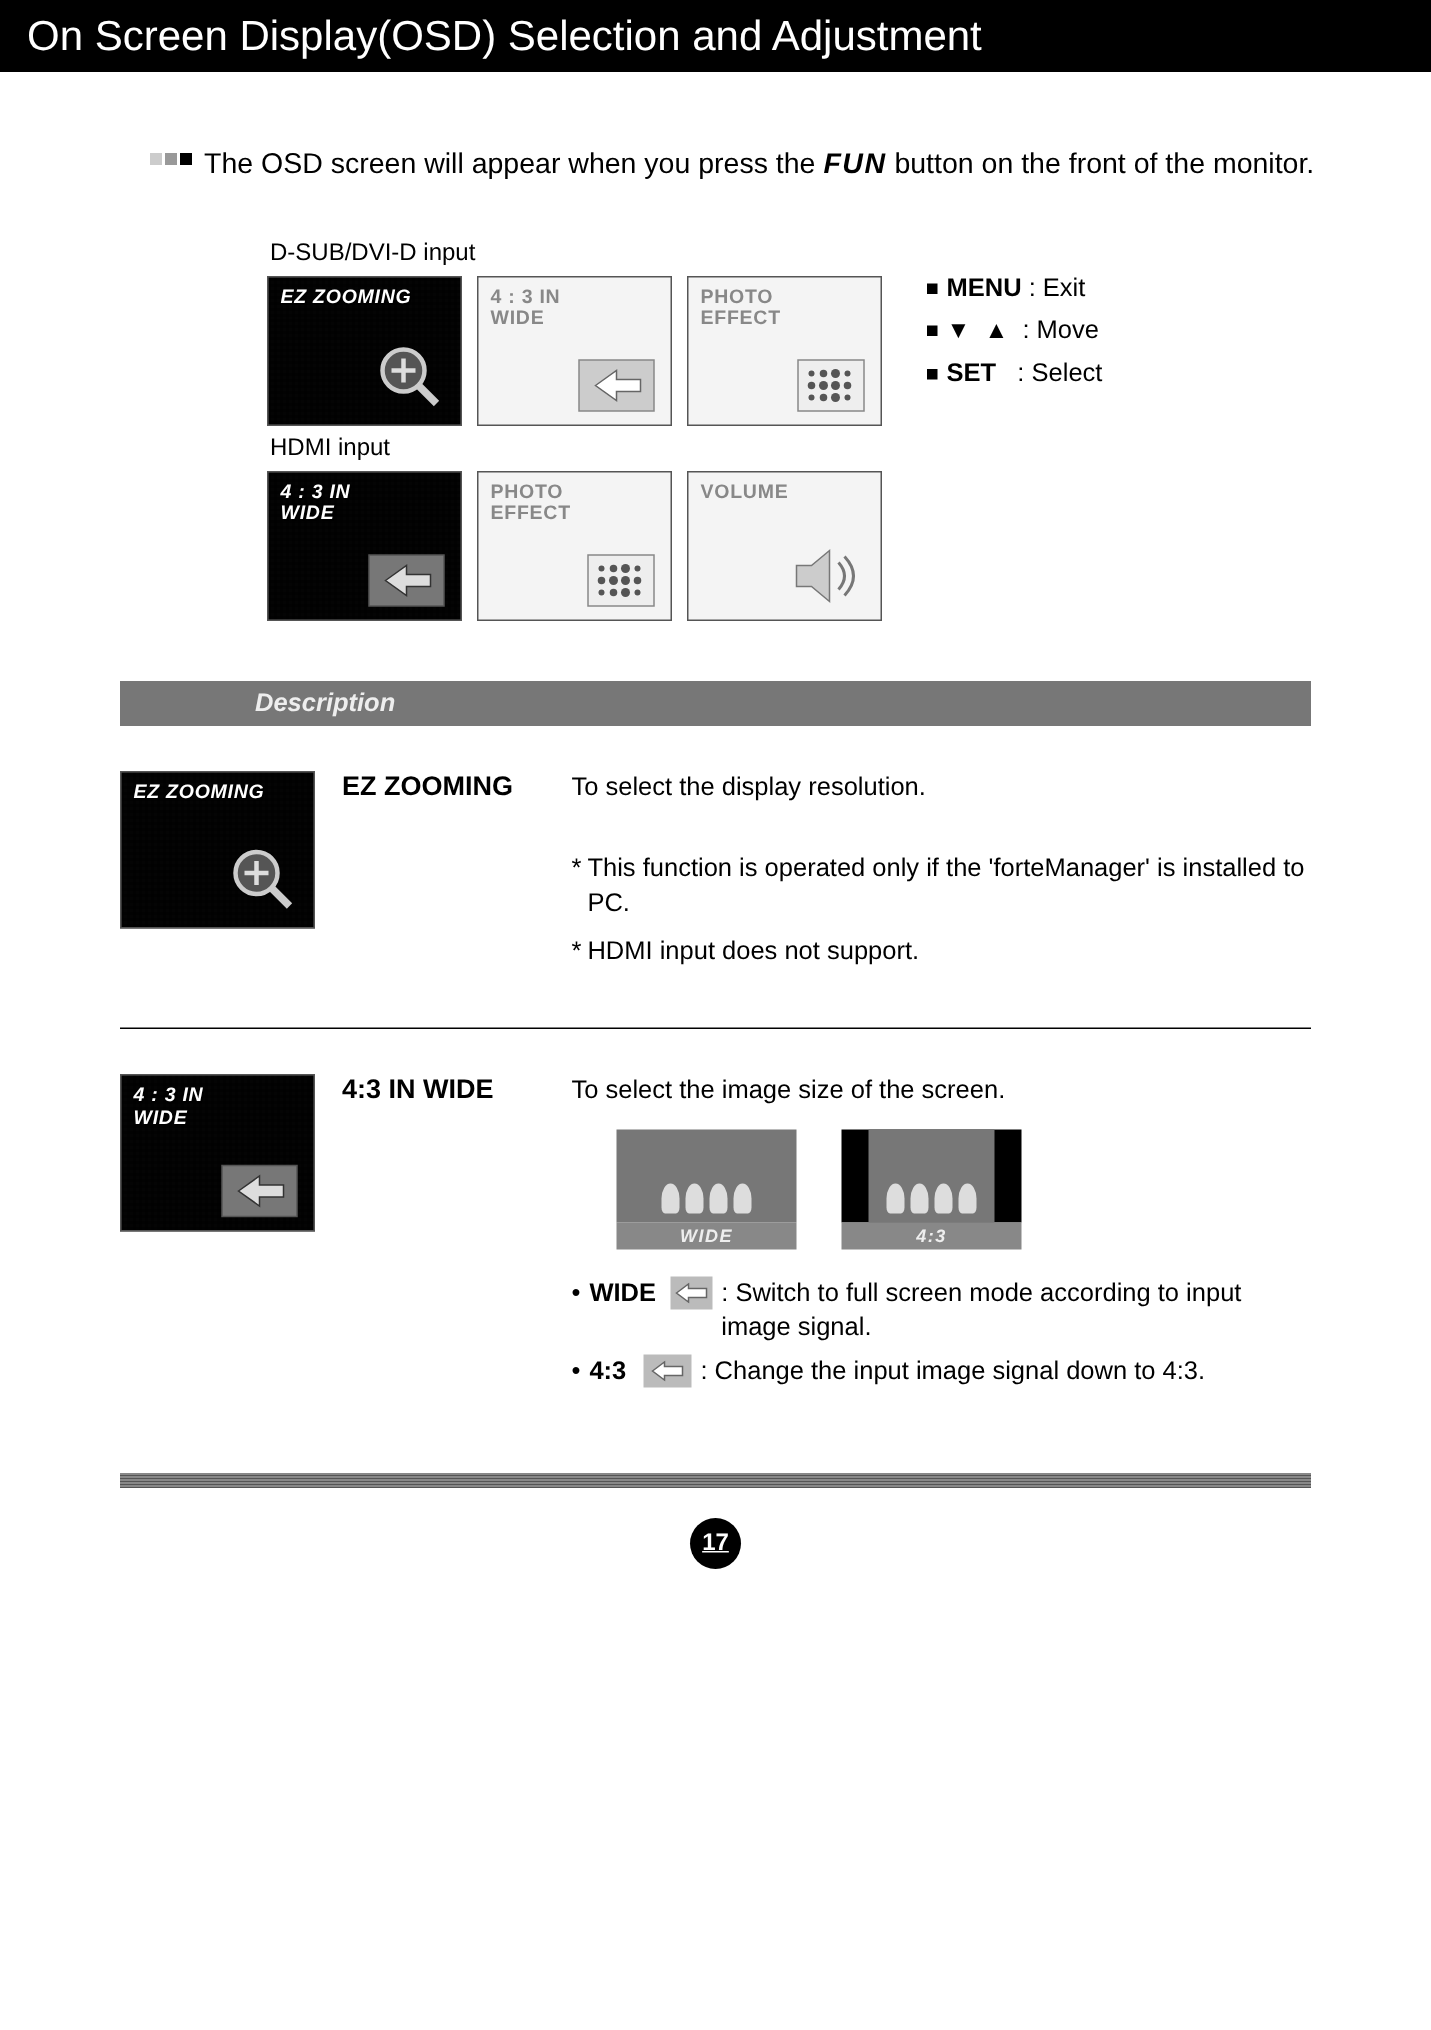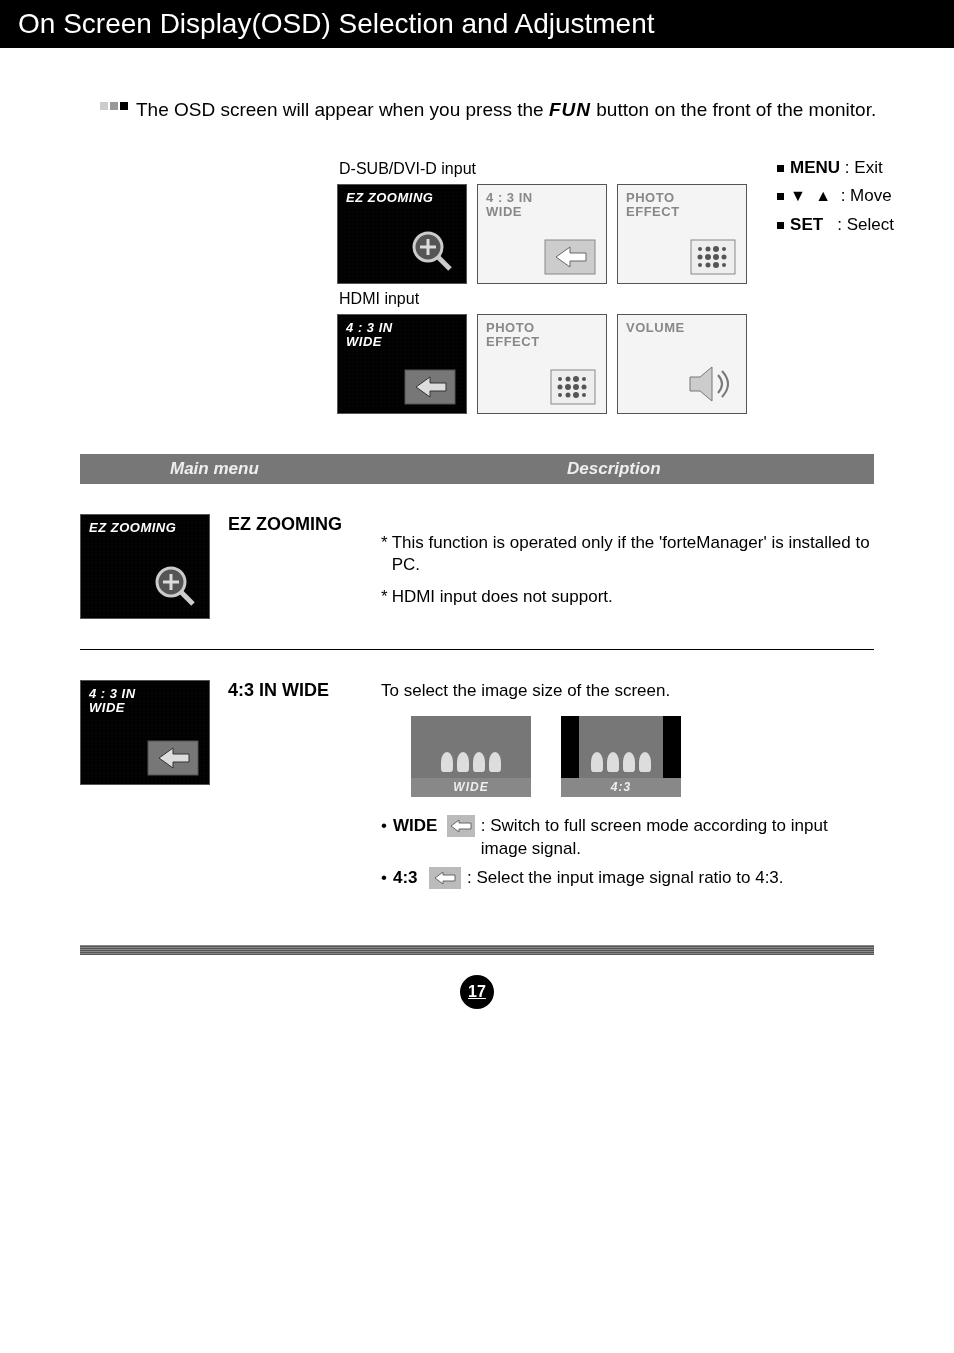--- a/index.html
+++ b/index.html
@@ -12,21 +12,21 @@
   .bullets3 i:nth-child(1){ background:#ccc;} .bullets3 i:nth-child(2){ background:#999;}
   .fun { font-family: "Arial Black", sans-serif; letter-spacing: 1px; font-weight: bold; font-style: italic;}
   .input-label { font-size: 16px; margin: 6px 0 6px 120px; }
   .tiles-row { display: flex; gap: 10px; margin-left: 118px; }
   .tile { width: 130px; height: 100px; border: 1px solid #555; position: relative; overflow: hidden; background: #f4f4f4; }
   .tile.dark { background: repeating-linear-gradient(0deg,#222 0 2px,#444 2px 4px), repeating-linear-gradient(90deg,#222 0 2px,#444 2px 4px); background-blend-mode: multiply; background-color:#3a3a3a; }
   .tile-title { position: absolute; top: 6px; left: 8px; font-size: 13px; font-weight: bold; color: #888; letter-spacing: 0.5px; line-height: 1.15; }
   .tile.dark .tile-title { color: #fff; text-shadow: 1px 1px 0 #000; font-style: italic; }
   .tile .icon-area { position: absolute; right: 10px; bottom: 8px; }
   .magnify svg, .arrow-box svg, .dot-matrix svg, .speaker svg { display:block; }
-  .legend { margin-left: 30px; font-size: 17px; line-height: 1.7; }
+  .legend { margin-left: 30px; font-size: 17px; line-height: 1.7; margin-top: 24px; }
   .legend .sq { display:inline-block; width:7px; height:7px; background:#000; margin-right:6px; vertical-align: middle; }
   .legend .tri { font-size: 16px; }
   .section-bar { margin: 40px 20px 30px 20px; height: 30px; background: #777; color:#eee; display:flex; font-size:17px; font-style: italic; font-weight: bold; }
   .section-bar > div { flex:1; display:flex; align-items:center; padding-left: 90px; }
   .feature { display:flex; margin: 0 20px 0 20px; padding-bottom: 30px; gap: 18px; }
   .feature + .feature { border-top: 1px solid #000; padding-top: 30px; }
   .feature .tile { width: 130px; height: 105px; flex-shrink: 0; }
   .feature-name { width: 135px; flex-shrink:0; font-weight: bold; font-size: 18px; line-height:1.2; }
   .feature-desc { font-size: 17px; line-height: 1.35; }
   .feature-desc p { margin-bottom: 14px; }
@@ -41,21 +41,21 @@
   .pawn { width:12px; height:20px; background:#ddd; border-radius: 50% 50% 20% 20%; }
   .aspect-label { background:#888; color:#eee; text-align:center; font-size:12px; font-style: italic; font-weight:bold; padding:1px 0; letter-spacing:1px; }
   .aspect-list { font-size: 17px; line-height:1.35; }
   .aspect-list .row { display:flex; align-items: flex-start; margin-bottom: 6px; }
   .aspect-list .dot { margin-right: 6px; }
   .aspect-list .lbl { font-weight:bold; margin-right: 6px; min-width: 48px; }
   .mini-arrow { width:32px; height:22px; background:#bbb; display:inline-flex; align-items:center; justify-content:center; margin-right:6px; vertical-align: middle; }
   .mini-arrow svg { display:block; }
   .footer-bar { margin: 20px 20px 0 20px; height: 10px; background: repeating-linear-gradient(0deg,#555 0 1px,#888 1px 2px); }
   .page-num { width: 34px; height:34px; background:#000; color:#fff; border-radius:50%; display:flex; align-items:center; justify-content:center; font-weight:bold; font-size:16px; margin: 20px auto; text-decoration: underline; }
-  .top-row { display:flex; align-items: flex-start; justify-content: flex-end; }
+  .top-row { display:flex; align-items: flex-start; }
 </style>
 </head>
 <body>
 
 <div class="title-bar">
   <span>On Screen Display(OSD) Selection and Adjustment</span>
 </div>
 
 <div class="content">
 
@@ -171,38 +171,38 @@
     </div>
 
     <div class="legend">
       <div><span class="sq"></span><b>MENU</b> <span>: Exit</span></div>
       <div><span class="sq"></span><span class="tri">▼</span>&nbsp;&nbsp;<span class="tri">▲</span>&nbsp;&nbsp;<span>: Move</span></div>
       <div><span class="sq"></span><b>SET</b>&nbsp;&nbsp;&nbsp;<span>: Select</span></div>
     </div>
   </div>
 
   <div class="section-bar">
-    <div>Main menu</div>
     <div>Description</div>
   </div>
 
   <div class="feature">
     <div class="tile dark">
       <div class="tile-title">EZ ZOOMING</div>
       <div class="icon-area magnify">
         <svg width="48" height="48">
             <circle cx="20" cy="20" r="14" fill="#555" stroke="#ccc" stroke-width="3"></circle>
             <line x1="20" y1="12" x2="20" y2="28" stroke="#ddd" stroke-width="3"></line>
             <line x1="12" y1="20" x2="28" y2="20" stroke="#ddd" stroke-width="3"></line>
             <line x1="30" y1="30" x2="42" y2="42" stroke="#ccc" stroke-width="5"></line>
           </svg>
       </div>
     </div>
     <div class="feature-name">EZ ZOOMING</div>
     <div class="feature-desc">
+      <p>To select the display resolution.</p>
       <div style="height:18px;"></div>
       <div class="note">
           <span class="ast">*</span>
           <span>This function is operated only if the 'forteManager' is installed to PC.</span>
         </div>
       <div class="note">
           <span class="ast">*</span>
           <span>HDMI input does not support.</span>
         </div>
     </div>
@@ -260,21 +260,21 @@
           <span>: Switch to full screen mode according to input image signal.</span>
         </div>
         <div class="row">
           <span class="dot">•</span>
           <span class="lbl" style="min-width:30px;">4:3</span>
           <span class="mini-arrow">
               <svg width="24" height="14">
                 <polygon points="2,7 10,1 10,4 22,4 22,10 10,10 10,13" fill="#fff" stroke="#666"></polygon>
               </svg>
             </span>
-          <span>: Select the input image signal ratio to 4:3.</span>
+          <span>: Change the input image signal down to 4:3.</span>
         </div>
       </div>
     </div>
   </div>
 
   <div class="footer-bar"></div>
   <div class="page-num">
       <span>17</span>
     </div>
 

